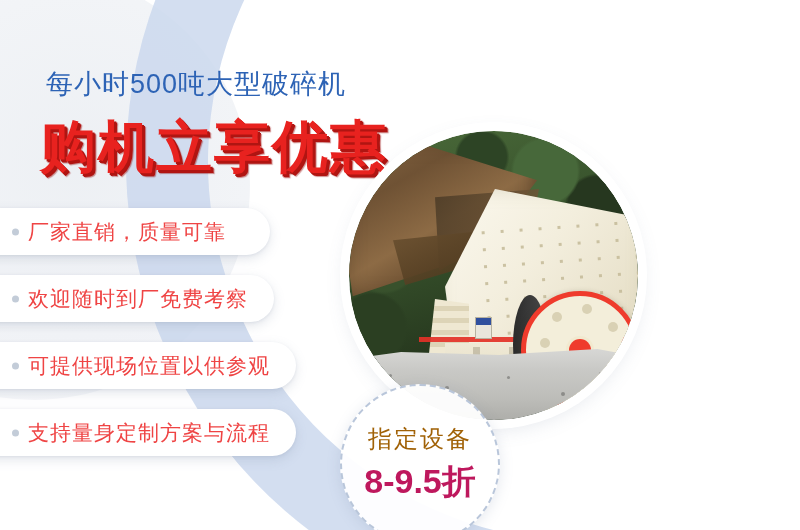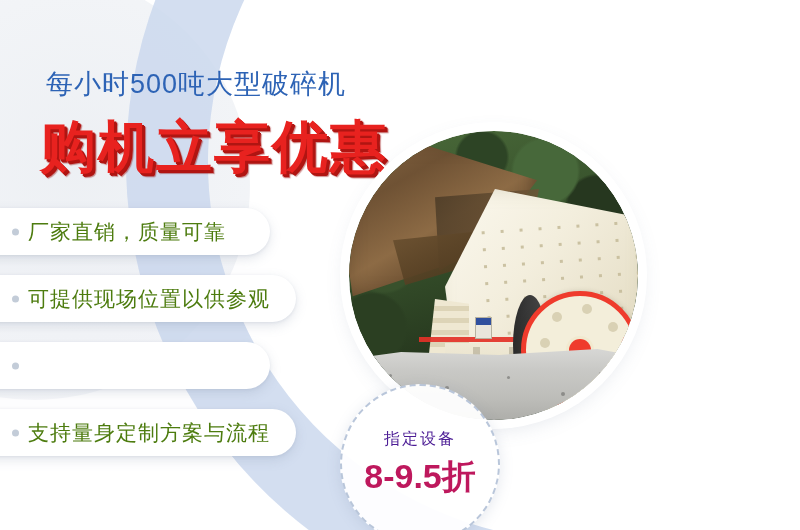--- a/index.html
+++ b/index.html
@@ -71,21 +71,21 @@
     box-shadow:0 4px 12px rgba(120,135,160,.20), 0 1px 3px rgba(120,135,160,.14);
     display:flex;align-items:center;
     padding-left:58px;padding-right:26px;
     box-sizing:border-box;width:max-content;min-width:300px;
   }
   .pill .dot{
     position:absolute;left:42px;top:50%;transform:translateY(-50%);
     width:7px;height:7px;border-radius:50%;background:#c3ccd8;
   }
   .pill .txt{
-    font-size:21px;color:#4d7c0f;letter-spacing:1px;white-space:nowrap;
+    font-size:21px;color:#ef4444;letter-spacing:1px;white-space:nowrap;
   }
 
   
   .photo-wrap{
     position:absolute;left:349px;top:131px;width:289px;height:289px;
     border-radius:50%;overflow:hidden;
     box-shadow:0 0 0 9px #ffffff, 0 6px 22px rgba(90,110,140,.22);
   }
   .photo{position:absolute;inset:0;overflow:hidden;border-radius:50%;}
 
@@ -194,21 +194,21 @@
   
   .badge{
     position:absolute;left:340px;top:384px;width:156px;height:156px;
     border-radius:50%;
     background:rgba(255,255,255,.94);
     border:2px dashed #b9c6da;
     box-shadow:0 3px 14px rgba(110,130,160,.18);
     display:flex;flex-direction:column;align-items:center;justify-content:center;
   }
   .badge .b-top{
-    font-size:16px;color:#4c1d95;letter-spacing:2px;margin-bottom:4px;white-space:nowrap;
+    font-size:24px;color:#a16207;letter-spacing:2px;margin-bottom:4px;white-space:nowrap;
   }
   .badge .b-main{
     font-size:34px;font-weight:bold;color:#be185d;letter-spacing:0px;white-space:nowrap;
   }
 </style>
 </head>
 <body>
 
 <div id="banner">
 
@@ -223,25 +223,26 @@
 
   <div class="features">
 
     <div class="pill">
       <span class="dot"></span>
       <span class="txt">厂家直销，质量可靠</span>
     </div>
 
     <div class="pill">
       <span class="dot"></span>
+      <span class="txt">欢迎随时到厂免费考察</span>
+    </div>
+
+    <div class="pill">
+      <span class="dot"></span>
       <span class="txt">可提供现场位置以供参观</span>
-    </div>
-
-    <div class="pill">
-      <span class="dot"></span>
     </div>
 
     <div class="pill">
       <span class="dot"></span>
       <span class="txt">支持量身定制方案与流程</span>
     </div>
 
   </div>
 
   <div class="photo-wrap">

